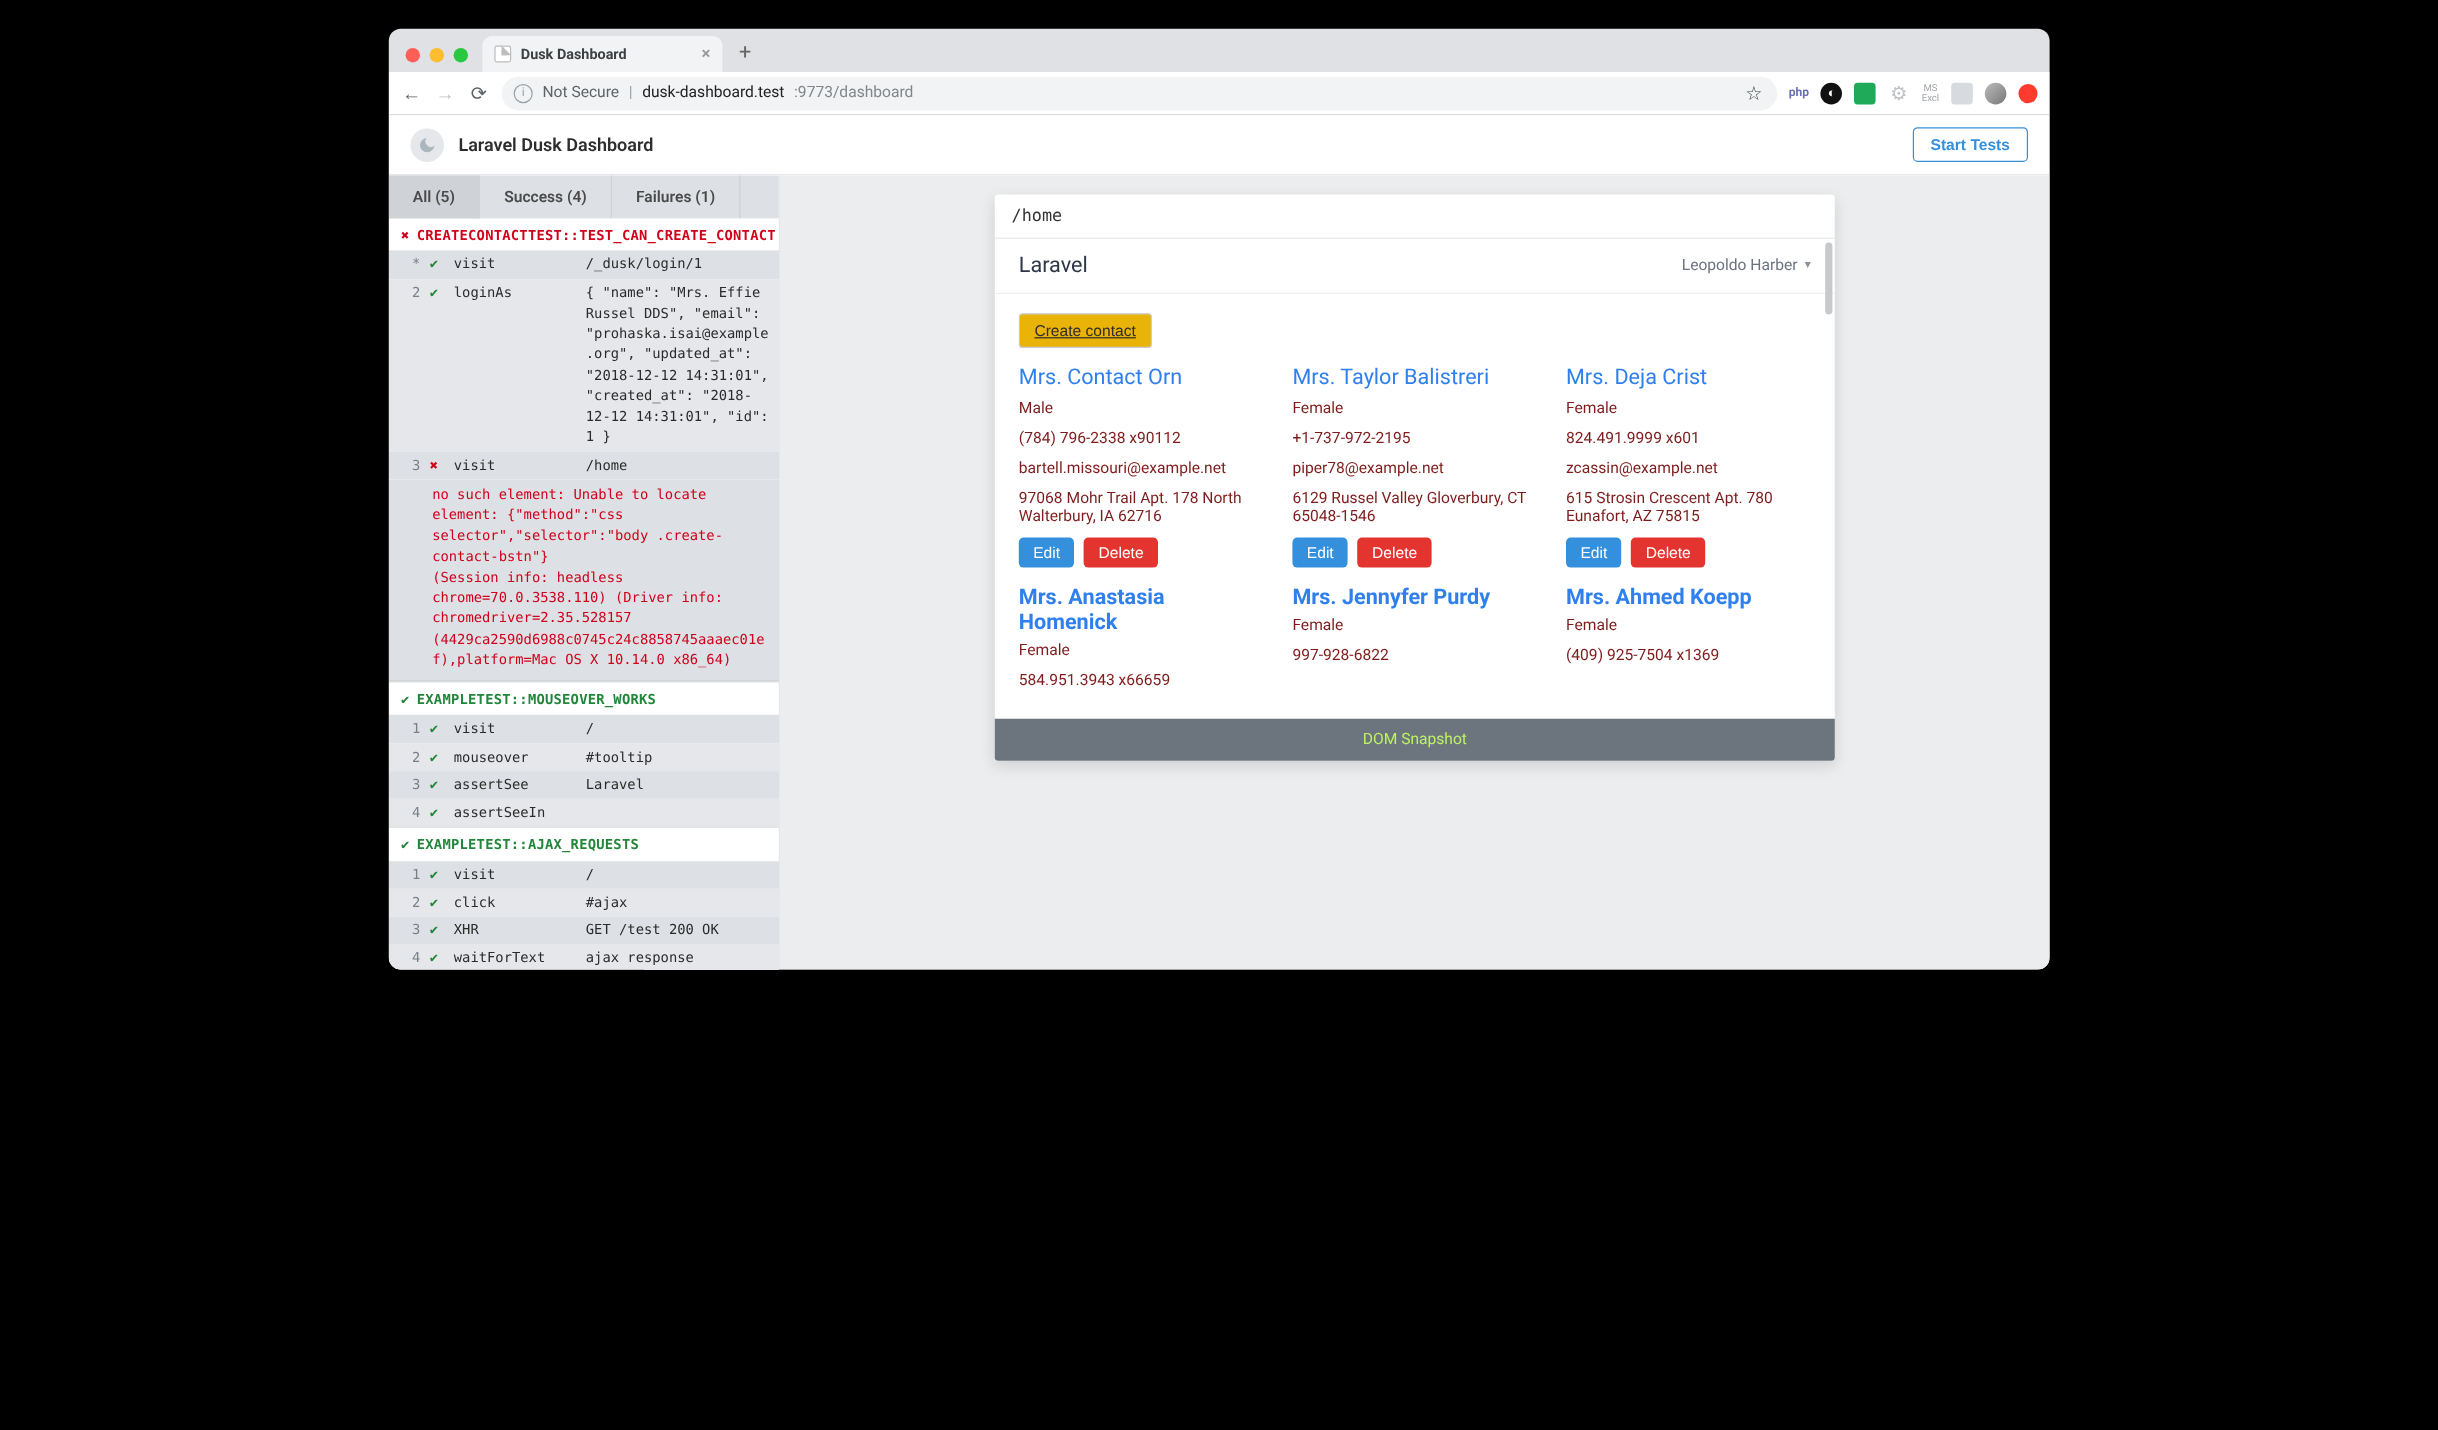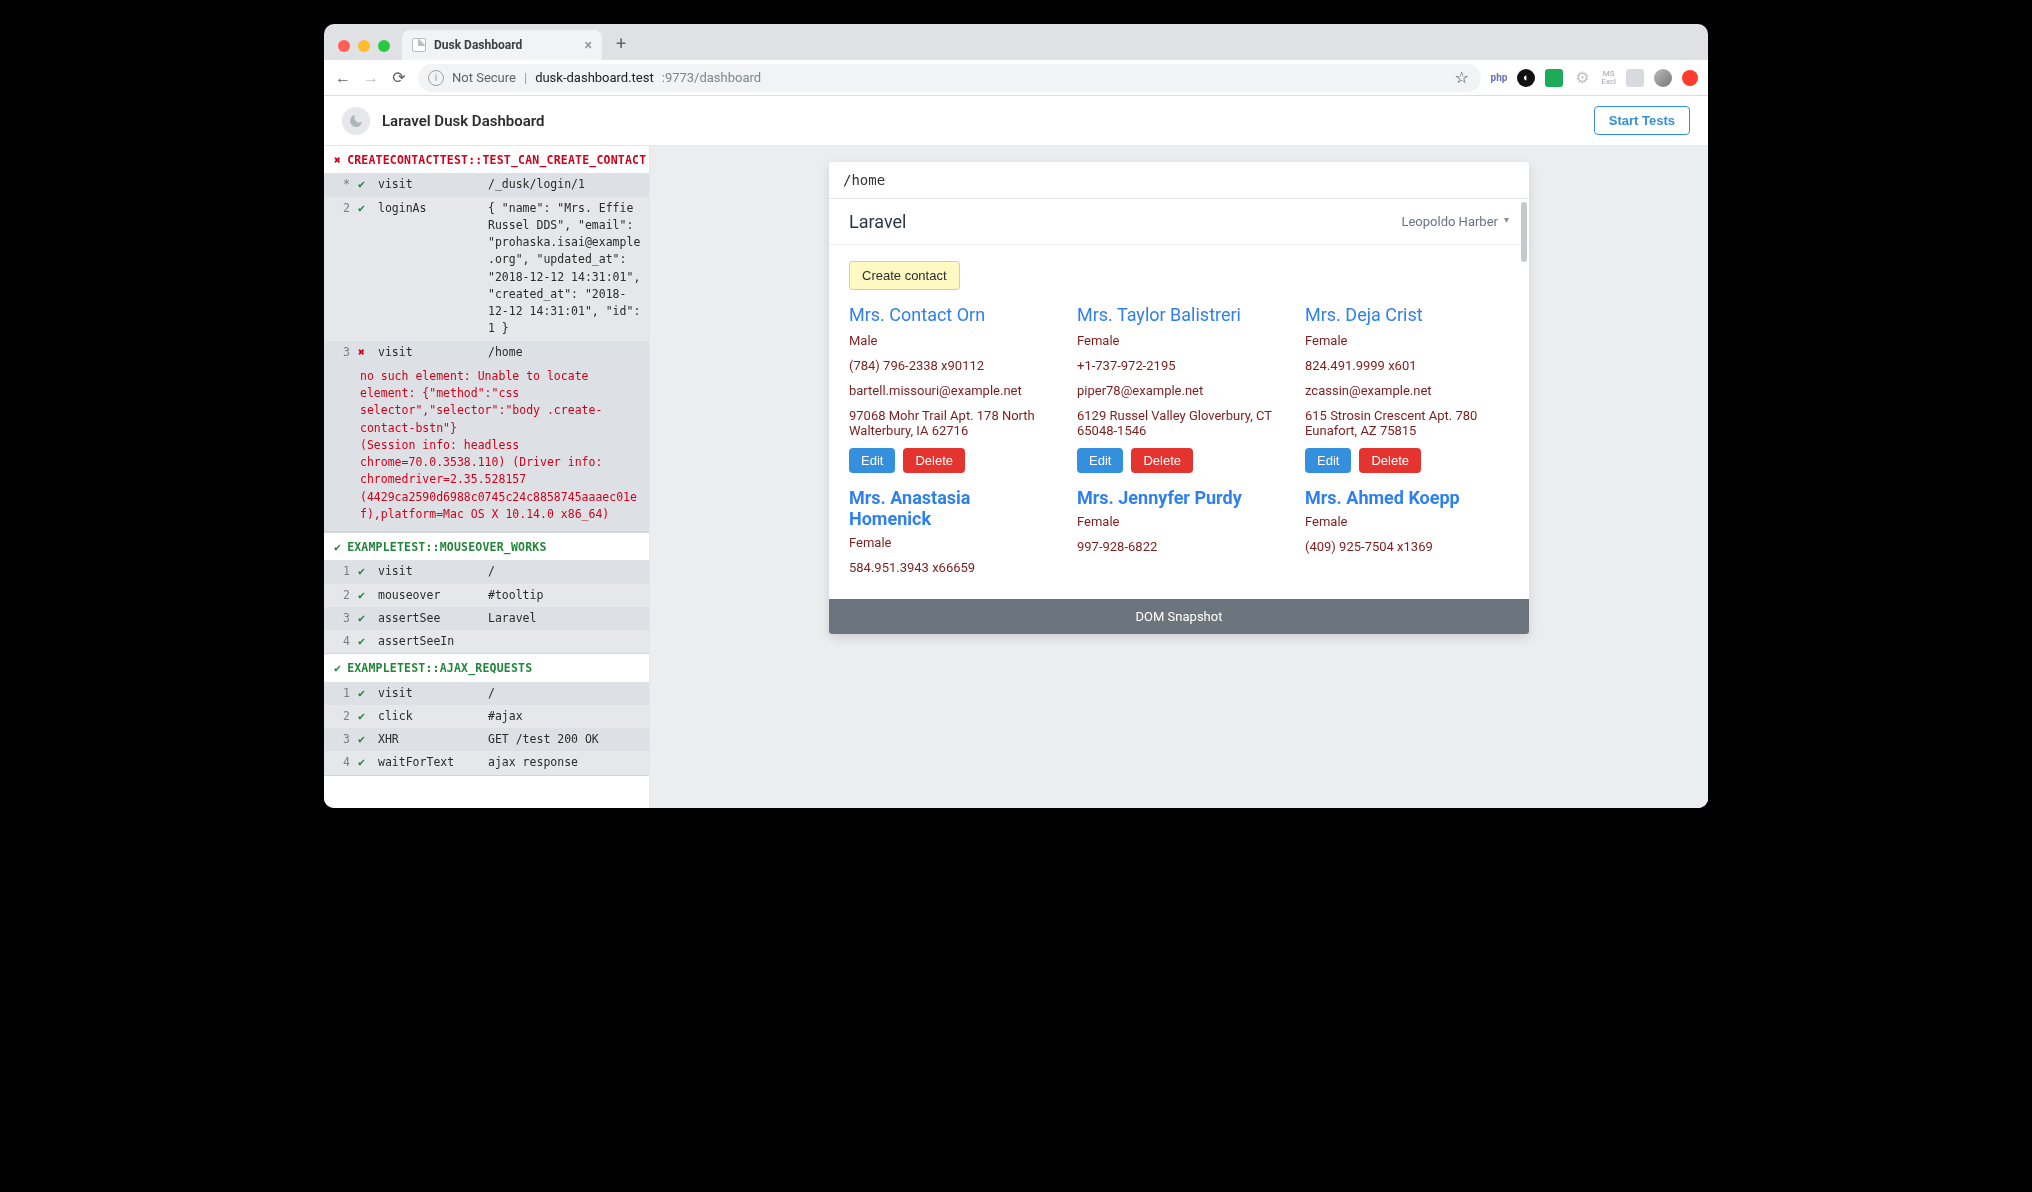--- a/index.html
+++ b/index.html
@@ -119,29 +119,29 @@
     display:flex;flex-direction:column;position:relative;
   }
   .preview .scrollhint{position:absolute;right:2px;top:40px;width:6px;height:60px;background:#c7c9cc;border-radius:3px;}
   .pv-url{padding:10px 14px;font-family:ui-monospace,Menlo,Consolas,monospace;font-size:14px;color:#333;border-bottom:1px solid #e5e7eb;}
   .pv-head{display:flex;align-items:center;justify-content:space-between;padding:12px 20px;border-bottom:1px solid #eceff1;}
   .pv-head .h1{font-size:18px;color:#2d3748;}
   .pv-head .user{color:#6b7280;font-size:13px;display:flex;align-items:flex-start;gap:6px;}
   .pv-head .caret{font-size:10px;color:#8a8f98;}
   .pv-body{padding:16px 20px 0;}
   .alert{background:var(--alert-bg);color:var(--alert-text);padding:8px 12px;border-radius:4px;margin-bottom:12px;font-size:13px;}
-  .outline{display:inline-block;border:1px solid #c9ccd1;background:#fef9c3;color:#2d2d2d;padding:6px 12px;border-radius:3px;font-size:13px;margin-bottom:14px;cursor:pointer;}
+  .outline{display:inline-block;border:1px solid #c9ccd1;background:#eab308;color:#2d2d2d;padding:6px 12px;border-radius:3px;font-size:13px;margin-bottom:14px;cursor:pointer;text-decoration:underline;}
   .cards{display:grid;grid-template-columns:repeat(3,1fr);gap:18px 24px;}
   .card .name{color:var(--link);font-size:18px;margin-bottom:8px;}
   .card .line{font-size:13px;color:#7f1d1d;margin-bottom:10px;}
   .card .btns{display:flex;gap:8px;margin-top:4px;}
   .btn{border:none;border-radius:4px;padding:5px 12px;font-size:13px;color:#fff;cursor:pointer;}
   .btn.blue{background:var(--btn-blue);} .btn.red{background:var(--btn-red);}
   .cards.compact .card .name{margin-bottom:6px;font-weight:bold;}
-  .pv-footer{margin-top:14px;background:var(--footer);color:#ffffff;text-align:center;padding:10px 0;font-size:13px;border-radius:0 0 3px 3px;}
+  .pv-footer{margin-top:14px;background:var(--footer);color:#bef264;text-align:center;padding:10px 0;font-size:13px;border-radius:0 0 3px 3px;}
 </style>
 </head>
 <body>
 
 <div class="window">
 
   <div class="tabstrip">
     <div class="traffic">
       <span class="tl red"></span>
       <span class="tl yel"></span>
@@ -188,20 +188,25 @@
             </svg>
         </span>
         <span class="title">Laravel Dusk Dashboard</span>
       </div>
       <button class="start">Start Tests</button>
     </div>
 
     <div class="content">
 
       <aside class="sidebar">
+        <div class="tabs">
+          <div class="tabbtn active">All (5)</div>
+          <div class="tabbtn">Success (4)</div>
+          <div class="tabbtn">Failures (1)</div>
+        </div>
         <div class="tests" id="tests">
             <div class="block">
               <div class="thead fail">
                 <span class="crs">✖</span>
                 <span>CREATECONTACTTEST::TEST_CAN_CREATE_CONTACT</span>
               </div>
               <div class="row">
                 <span class="num">*</span>
                 <span class="stat ">✔</span>
                 <span class="cmd">visit</span>

